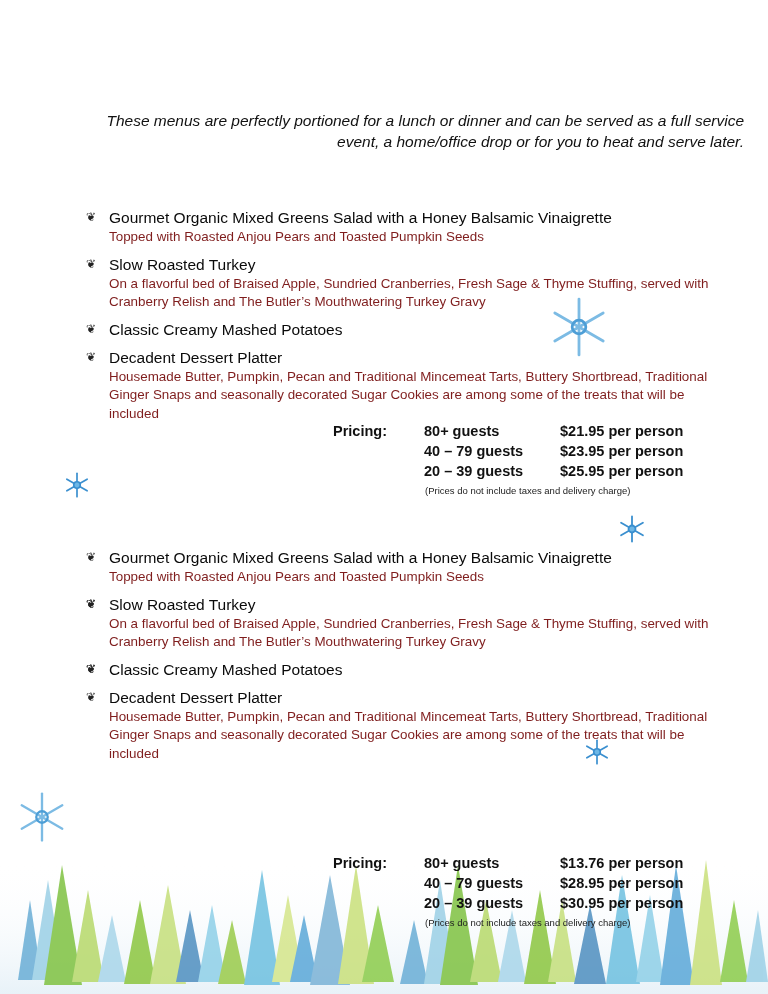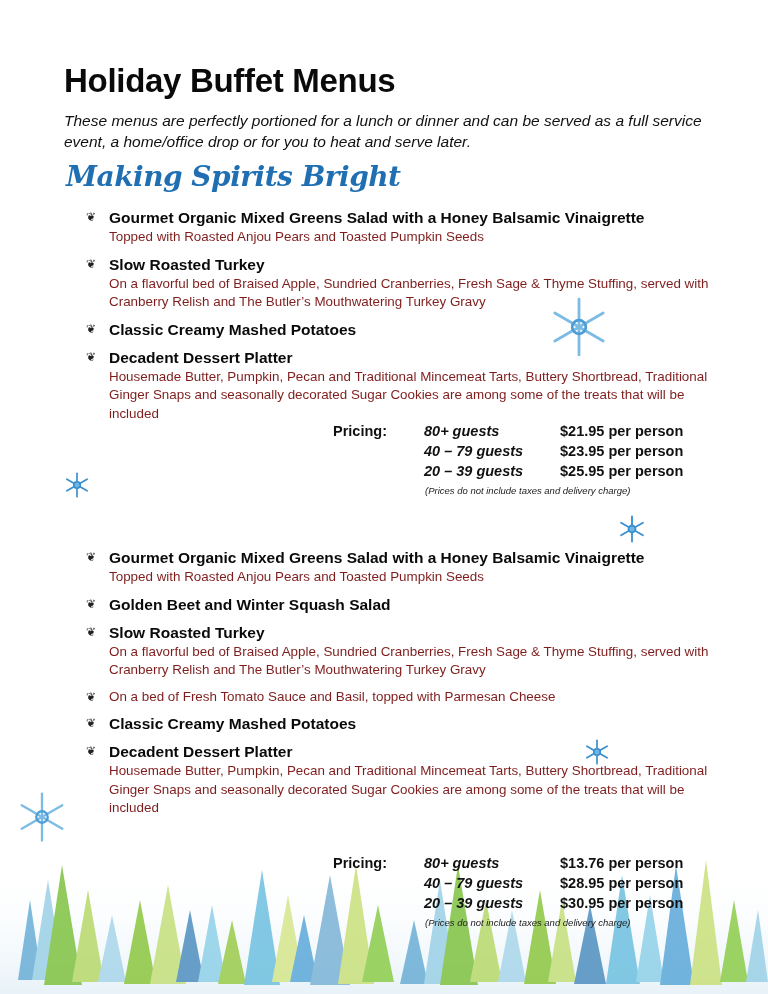--- a/index.html
+++ b/index.html
@@ -10,41 +10,41 @@
     color: #111;
   }
   .page { position: absolute; left: 0; top: 0; width: 768px; height: 994px; }
   .title {
     position: absolute; left: 64px; top: 62px;
     font-size: 33px; font-weight: bold; letter-spacing: -0.3px;
     font-family: "Liberation Sans", sans-serif; color: #0a0a0a;
   }
   .intro {
     position: absolute; left: 64px; top: 110px; width: 680px;
-    font-size: 15.5px; font-style: italic; line-height: 21px; color: #111;
+    font-size: 15.5px; font-style: italic; line-height: 21px; color: #111; text-align: right;
   }
   .section-title {
     position: absolute; left: 66px;
     font-family: "DejaVu Serif", serif; font-style: italic; font-weight: bold;
     font-size: 28px; color: #1f6fb2; letter-spacing: -0.5px;
   }
   .items { position: absolute; left: 86px; width: 650px; }
   .item { position: relative; padding-left: 23px; margin-bottom: 8px; }
   .bullet {
     position: absolute; left: 0; top: 3px; width: 16px; height: 12px;
     font-size: 12px; line-height: 12px; color: #222;
   }
-  .item-name { font-size: 15.5px; font-weight: bold; line-height: 20px; color: #0a0a0a; }
+  .item-name { font-size: 15.5px; font-weight: normal; line-height: 20px; color: #0a0a0a; }
   .item-desc { font-size: 13.4px; line-height: 18.5px; color: #7f1d1d; }
   .pricing { position: absolute; left: 333px; width: 380px; }
   .pricing .row { position: relative; height: 20px; font-size: 14.5px; font-weight: bold; text-align: center; }
   .pricing .label { position: absolute; left: 0; }
-  .pricing .guests { position: absolute; left: 91px; font-style: italic; }
+  .pricing .guests { position: absolute; left: 91px; }
   .pricing .price { position: absolute; left: 227px; }
-  .pricing .note { position: absolute; left: 92px; font-size: 9.5px; font-style: italic; color: #222; }
+  .pricing .note { position: absolute; left: 92px; font-size: 9.5px; color: #222; }
   .flake { position: absolute; }
   .trees { position: absolute; left: 0; top: 860px; width: 768px; height: 134px; }
 </style>
 </head>
 <body>
 
 <div class="page">
 
   <svg class="trees" viewBox="0 0 768 134" preserveAspectRatio="none">
     <defs>
@@ -122,24 +122,22 @@
   </svg>
   <svg class="flake" style="left:16px; top:790px; width:52px; height:54px;" viewBox="-10 -10 20 20">
     <g stroke="#7cbbe4" stroke-width="0.9" stroke-linecap="round" fill="none">
       <line x1="0" y1="-9" x2="0" y2="9"></line>
       <line x1="-7.8" y1="-4.5" x2="7.8" y2="4.5"></line>
       <line x1="-7.8" y1="4.5" x2="7.8" y2="-4.5"></line>
       <circle cx="0" cy="0" r="2.2" stroke="#4d9ed6"></circle>
     </g>
   </svg>
 
-  <div class="title">Holiday Buffet Menus</div>
   <div class="intro">These menus are perfectly portioned for a lunch or dinner and can be served as a full service event, a home/office drop or for you to heat and serve later.</div>
 
-  <div class="section-title" style="top:160px;">Making Spirits Bright</div>
   <div class="items" style="top:208px;">
     <div class="item">
       <span class="bullet">❦</span>
       <div class="item-name">Gourmet Organic Mixed Greens Salad with a Honey Balsamic Vinaigrette</div>
       <div class="item-desc">Topped with Roasted Anjou Pears and Toasted Pumpkin Seeds</div>
     </div>
     <div class="item">
       <span class="bullet">❦</span>
       <div class="item-name">Slow Roasted Turkey</div>
       <div class="item-desc">On a flavorful bed of Braised Apple, Sundried Cranberries, Fresh Sage &amp; Thyme Stuffing, served with Cranberry Relish and The Butler’s Mouthwatering Turkey Gravy</div>
@@ -173,30 +171,28 @@
   </div>
 
   <div class="items" style="top:548px;">
     <div class="item">
       <span class="bullet">❦</span>
       <div class="item-name">Gourmet Organic Mixed Greens Salad with a Honey Balsamic Vinaigrette</div>
       <div class="item-desc">Topped with Roasted Anjou Pears and Toasted Pumpkin Seeds</div>
     </div>
     <div class="item">
       <span class="bullet">❦</span>
-      <div class="item-name">Golden Beet and Winter Squash Salad</div>
     </div>
     <div class="item">
       <span class="bullet">❦</span>
       <div class="item-name">Slow Roasted Turkey</div>
       <div class="item-desc">On a flavorful bed of Braised Apple, Sundried Cranberries, Fresh Sage &amp; Thyme Stuffing, served with Cranberry Relish and The Butler’s Mouthwatering Turkey Gravy</div>
     </div>
     <div class="item">
       <span class="bullet">❦</span>
-      <div class="item-desc">On a bed of Fresh Tomato Sauce and Basil, topped with Parmesan Cheese</div>
     </div>
     <div class="item">
       <span class="bullet">❦</span>
       <div class="item-name">Classic Creamy Mashed Potatoes</div>
     </div>
     <div class="item">
       <span class="bullet">❦</span>
       <div class="item-name">Decadent Dessert Platter</div>
       <div class="item-desc">Housemade Butter, Pumpkin, Pecan and Traditional Mincemeat Tarts, Buttery Shortbread, Traditional Ginger Snaps and seasonally decorated Sugar Cookies are among some of the treats that will be included</div>
     </div>

